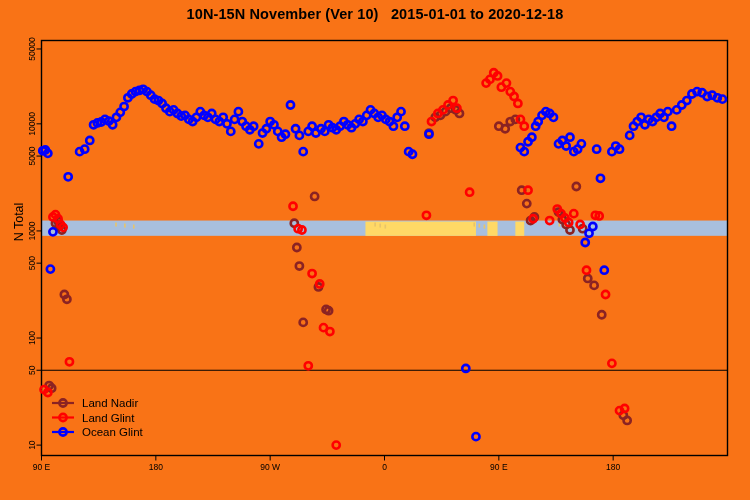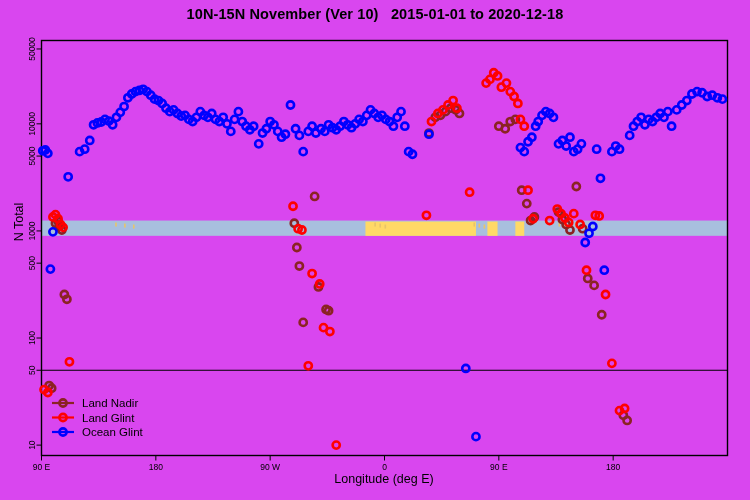--- a/index.html
+++ b/index.html
@@ -11,21 +11,21 @@
     width: 750px;
     height: 500px;
     font-family: "Liberation Sans", sans-serif;
     overflow: hidden;
     position: relative;
   }
   #figure {
     position: relative;
     width: 750px;
     height: 500px;
-    background: #d946ef;
+    background: #f97316;
   }
   #chart-title {
     position: absolute;
     left: 0;
     top: 6px;
     width: 750px;
     text-align: center;
     font-size: 14.5px;
     font-weight: bold;
     color: #000000;
@@ -378,17 +378,16 @@
         <text x="82" y="407" class="legend-text">Land Nadir</text>
         <line x1="52" y1="417.5" x2="74" y2="417.5" stroke="#FF0000" stroke-width="2.2"></line>
         <circle cx="63" cy="417.5" r="3.6" fill="none" stroke="#FF0000" stroke-width="2.6"></circle>
         <text x="82" y="421.5" class="legend-text">Land Glint</text>
         <line x1="52" y1="432" x2="74" y2="432" stroke="#0000FF" stroke-width="2.2"></line>
         <circle cx="63" cy="432" r="3.6" fill="none" stroke="#0000FF" stroke-width="2.6"></circle>
         <text x="82" y="436" class="legend-text">Ocean Glint</text>
       </g>
   </svg>
 
-  <div id="xlabel">Longitude (deg E)</div>
 
   <div id="ylabel">N Total</div>
 
 </div>
 
 </body></html>

